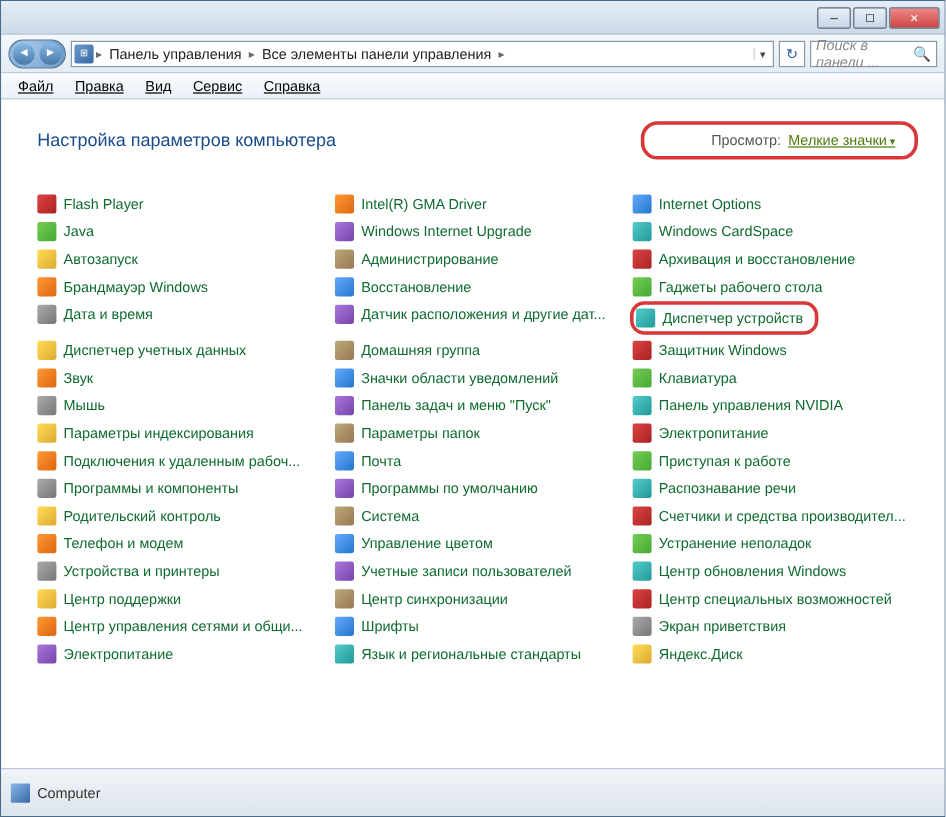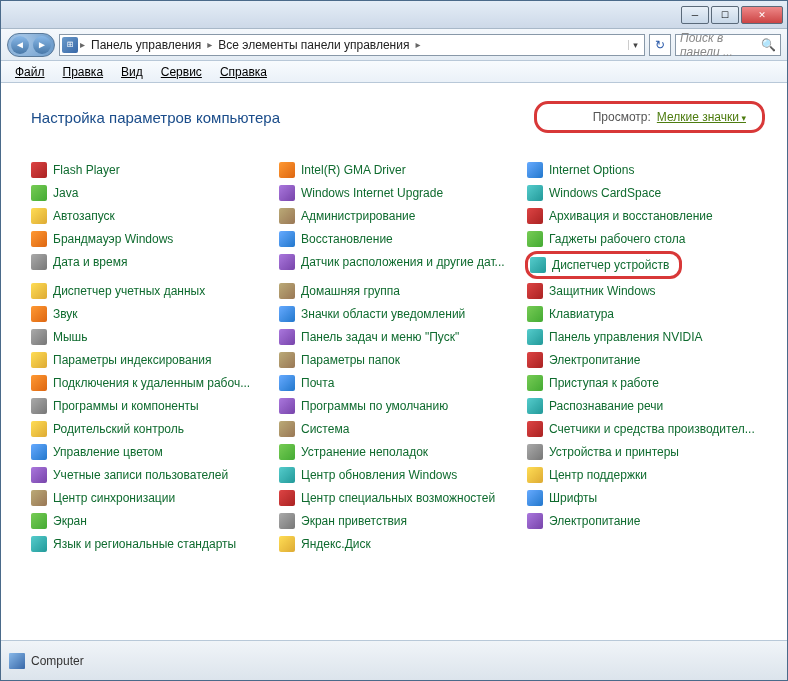--- a/index.html
+++ b/index.html
@@ -302,20 +302,26 @@
           </div>
         </div>
         <div>
           <div class="cp-item">
             <span class="icon ic-red"></span>
             <span>Счетчики и средства производител...</span>
           </div>
         </div>
         <div>
           <div class="cp-item">
+            <span class="icon ic-orange"></span>
+            <span>Телефон и модем</span>
+          </div>
+        </div>
+        <div>
+          <div class="cp-item">
             <span class="icon ic-blue"></span>
             <span>Управление цветом</span>
           </div>
         </div>
         <div>
           <div class="cp-item">
             <span class="icon ic-green"></span>
             <span>Устранение неполадок</span>
           </div>
         </div>
@@ -350,28 +356,28 @@
           </div>
         </div>
         <div>
           <div class="cp-item">
             <span class="icon ic-red"></span>
             <span>Центр специальных возможностей</span>
           </div>
         </div>
         <div>
           <div class="cp-item">
+            <span class="icon ic-orange"></span>
+            <span>Центр управления сетями и общи...</span>
+          </div>
+        </div>
+        <div>
+          <div class="cp-item">
             <span class="icon ic-blue"></span>
             <span>Шрифты</span>
-          </div>
-        </div>
-        <div>
-          <div class="cp-item">
-            <span class="icon ic-green"></span>
-            <span>Экран</span>
           </div>
         </div>
         <div>
           <div class="cp-item">
             <span class="icon ic-gray"></span>
             <span>Экран приветствия</span>
           </div>
         </div>
         <div>
           <div class="cp-item">

